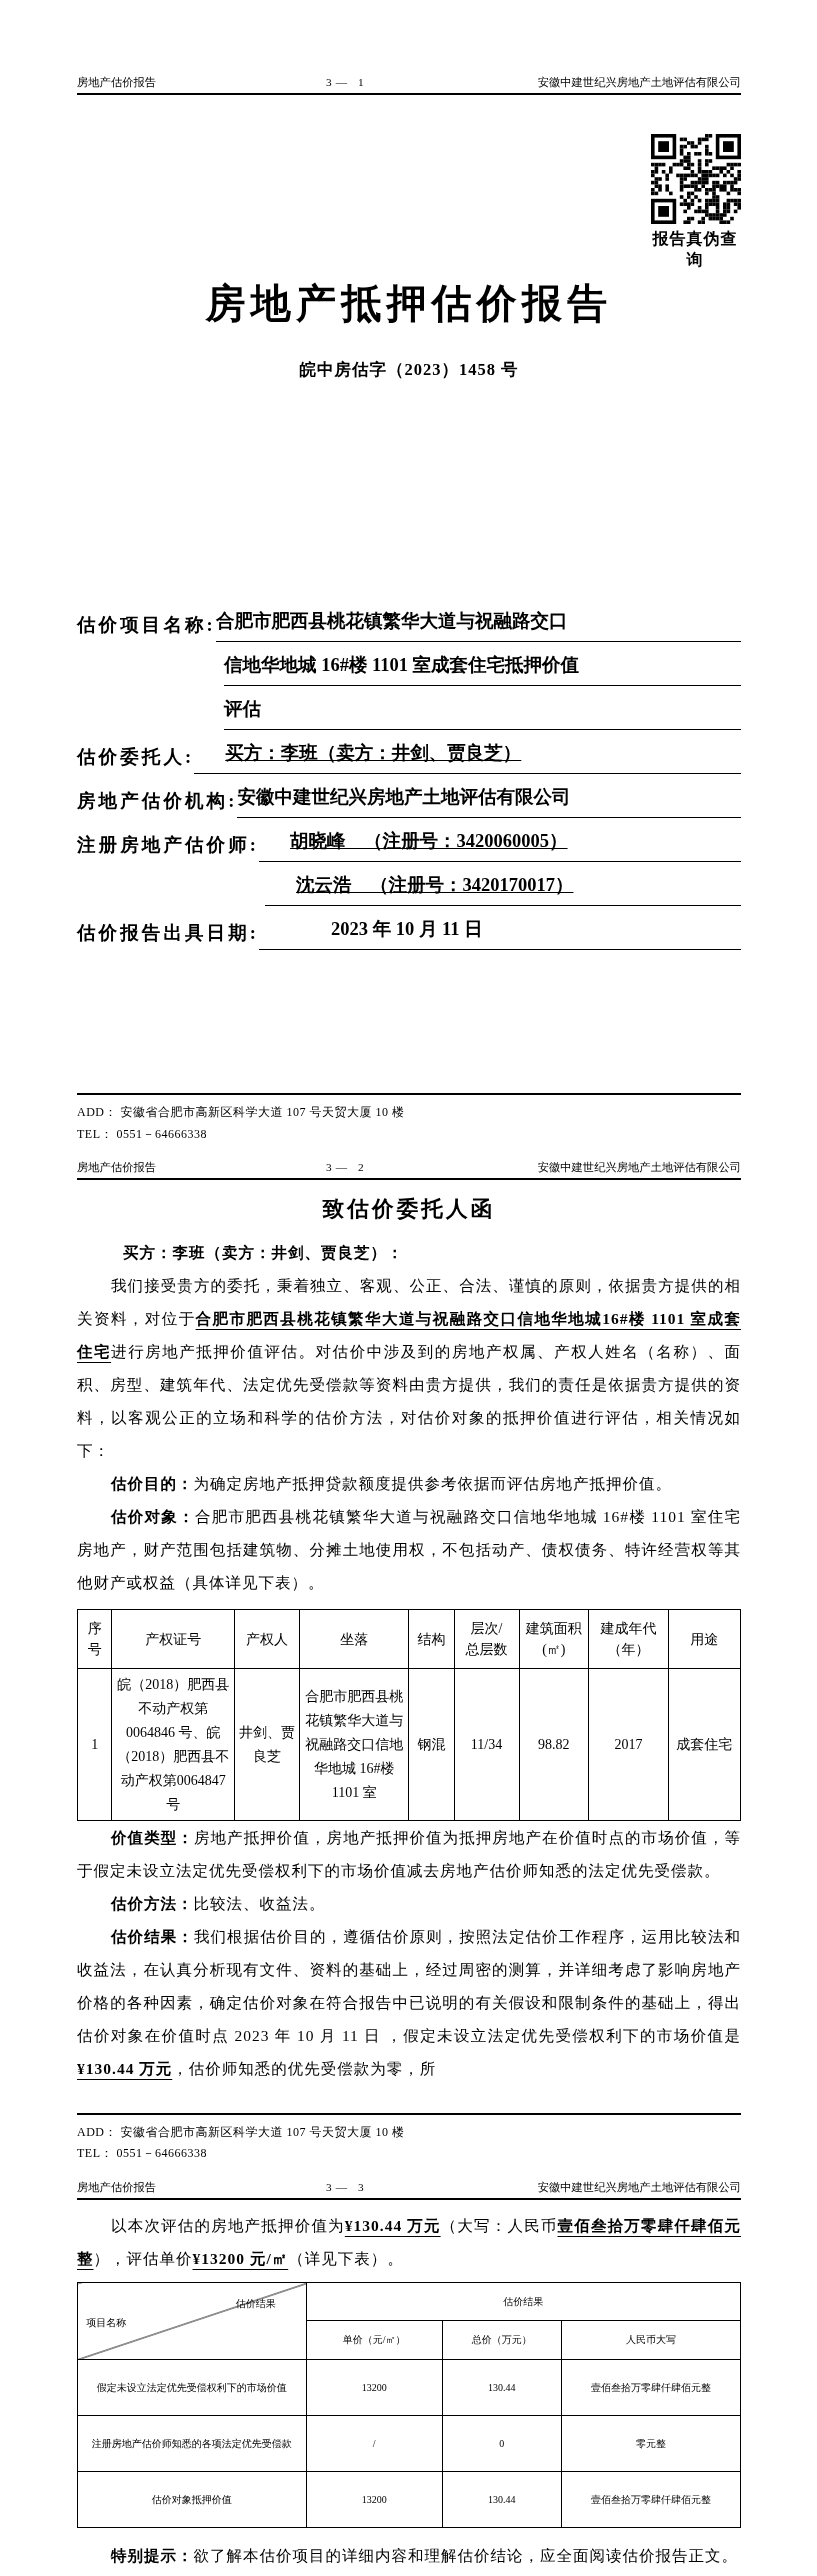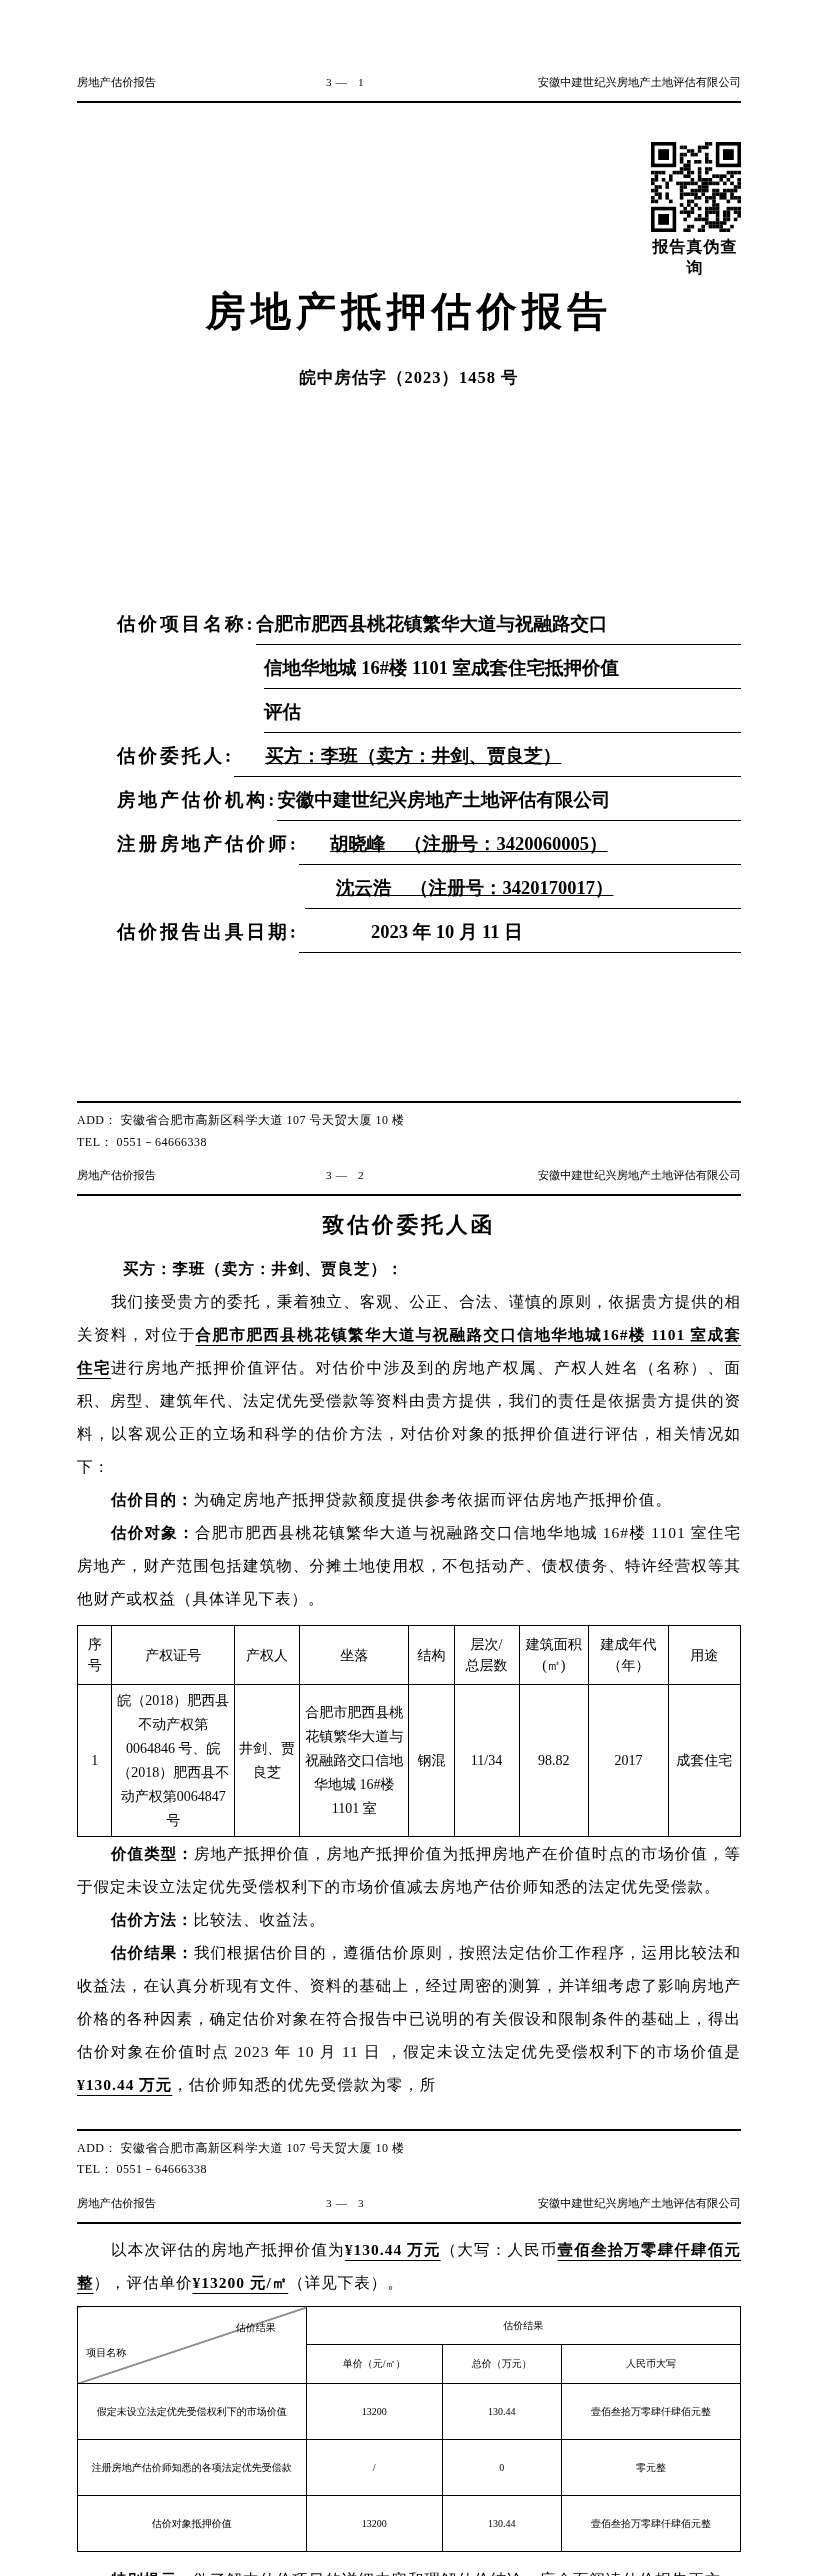--- a/index.html
+++ b/index.html
@@ -6,38 +6,38 @@
   .doc {
     width:818px;
     color:#000;
     font-family:"Liberation Serif","DejaVu Serif",serif;
   }
   .pg { padding:0 77px; }
 
   
   .pg-header {
     display:flex; justify-content:space-between; align-items:center;
-    border-bottom:2.1px solid #000; padding-bottom:12px;
+    border-bottom:2.1px solid #000; padding-bottom:4px;
     font-size:11.3px; line-height:13.4px;
   }
   .pg-header .hc { letter-spacing:4.1px; }
   .pg-footer {
     border-top:2.1px solid #000; padding-top:7.2px;
     font-size:12px; line-height:21.6px; letter-spacing:0.5px;
   }
 
   
   .p1-header { margin-top:76px; }
   .qr-wrap { margin-top:39px; display:flex; flex-direction:column; align-items:flex-end; }
   .qr-svg { display:block; }
   .qr-cap { width:92px; text-align:center; font-size:16px; font-weight:bold; margin-top:4.1px; letter-spacing:1px; }
   .cover-title { margin:9.3px 0 0 0; text-align:center; font-size:40px; line-height:47px; font-weight:bold; letter-spacing:5.2px; }
   .doc-no { margin-top:32px; text-align:center; font-size:16.5px; font-weight:bold; letter-spacing:1px; }
   .cover-fields { margin-top:222px; }
-  .c-row { display:flex; align-items:flex-start; height:44px; font-size:18.5px; font-weight:bold;margin-left:40px; }
+  .c-row { display:flex; align-items:center; height:44px; font-size:18.5px; font-weight:bold; }
   .c-label { white-space:nowrap; letter-spacing:3.1px; }
   .c-sp1 { width:147px; flex:none; }
   .c-sp2 { width:188px; flex:none; }
   .c-value { flex:1; border-bottom:1.5px solid #000; white-space:nowrap; padding-bottom:8px; }
   .ind60 { padding-left:31px;text-decoration:underline; }
   .ind140 { padding-left:72px;font-family:Liberation Serif, serif; }
   .p1-footer { margin-top:138px; }
 
   
   .p2-header { margin-top:15.5px; }
@@ -66,21 +66,21 @@
     font-weight:normal; white-space:pre-line; line-height:23px; padding:3.1px 4.1px;
   }
   .t2-group { height:30px; }
   .t2-colhead { height:32px; }
   .t2 td { height:49px; }
   .diag {
     position:relative; padding:0;
     background:linear-gradient(to bottom right, #fff calc(50% - 0.8px), #000 50%, #fff calc(50% + 0.8px));
   }
   .diag .ct { position:absolute; top:8.2px; right:30px; }
-  .diag .cb { position:absolute; bottom:19px; left:8.2px; }
+  .diag .cb { position:absolute; bottom:25px; left:8.2px; }
   .page3 { padding-bottom:70px; }
 </style>
 </head>
 <body>
 
 <div class="doc">
 
   <section class="pg page1">
     <div class="pg-header p1-header">
       <span>房地产估价报告</span>

